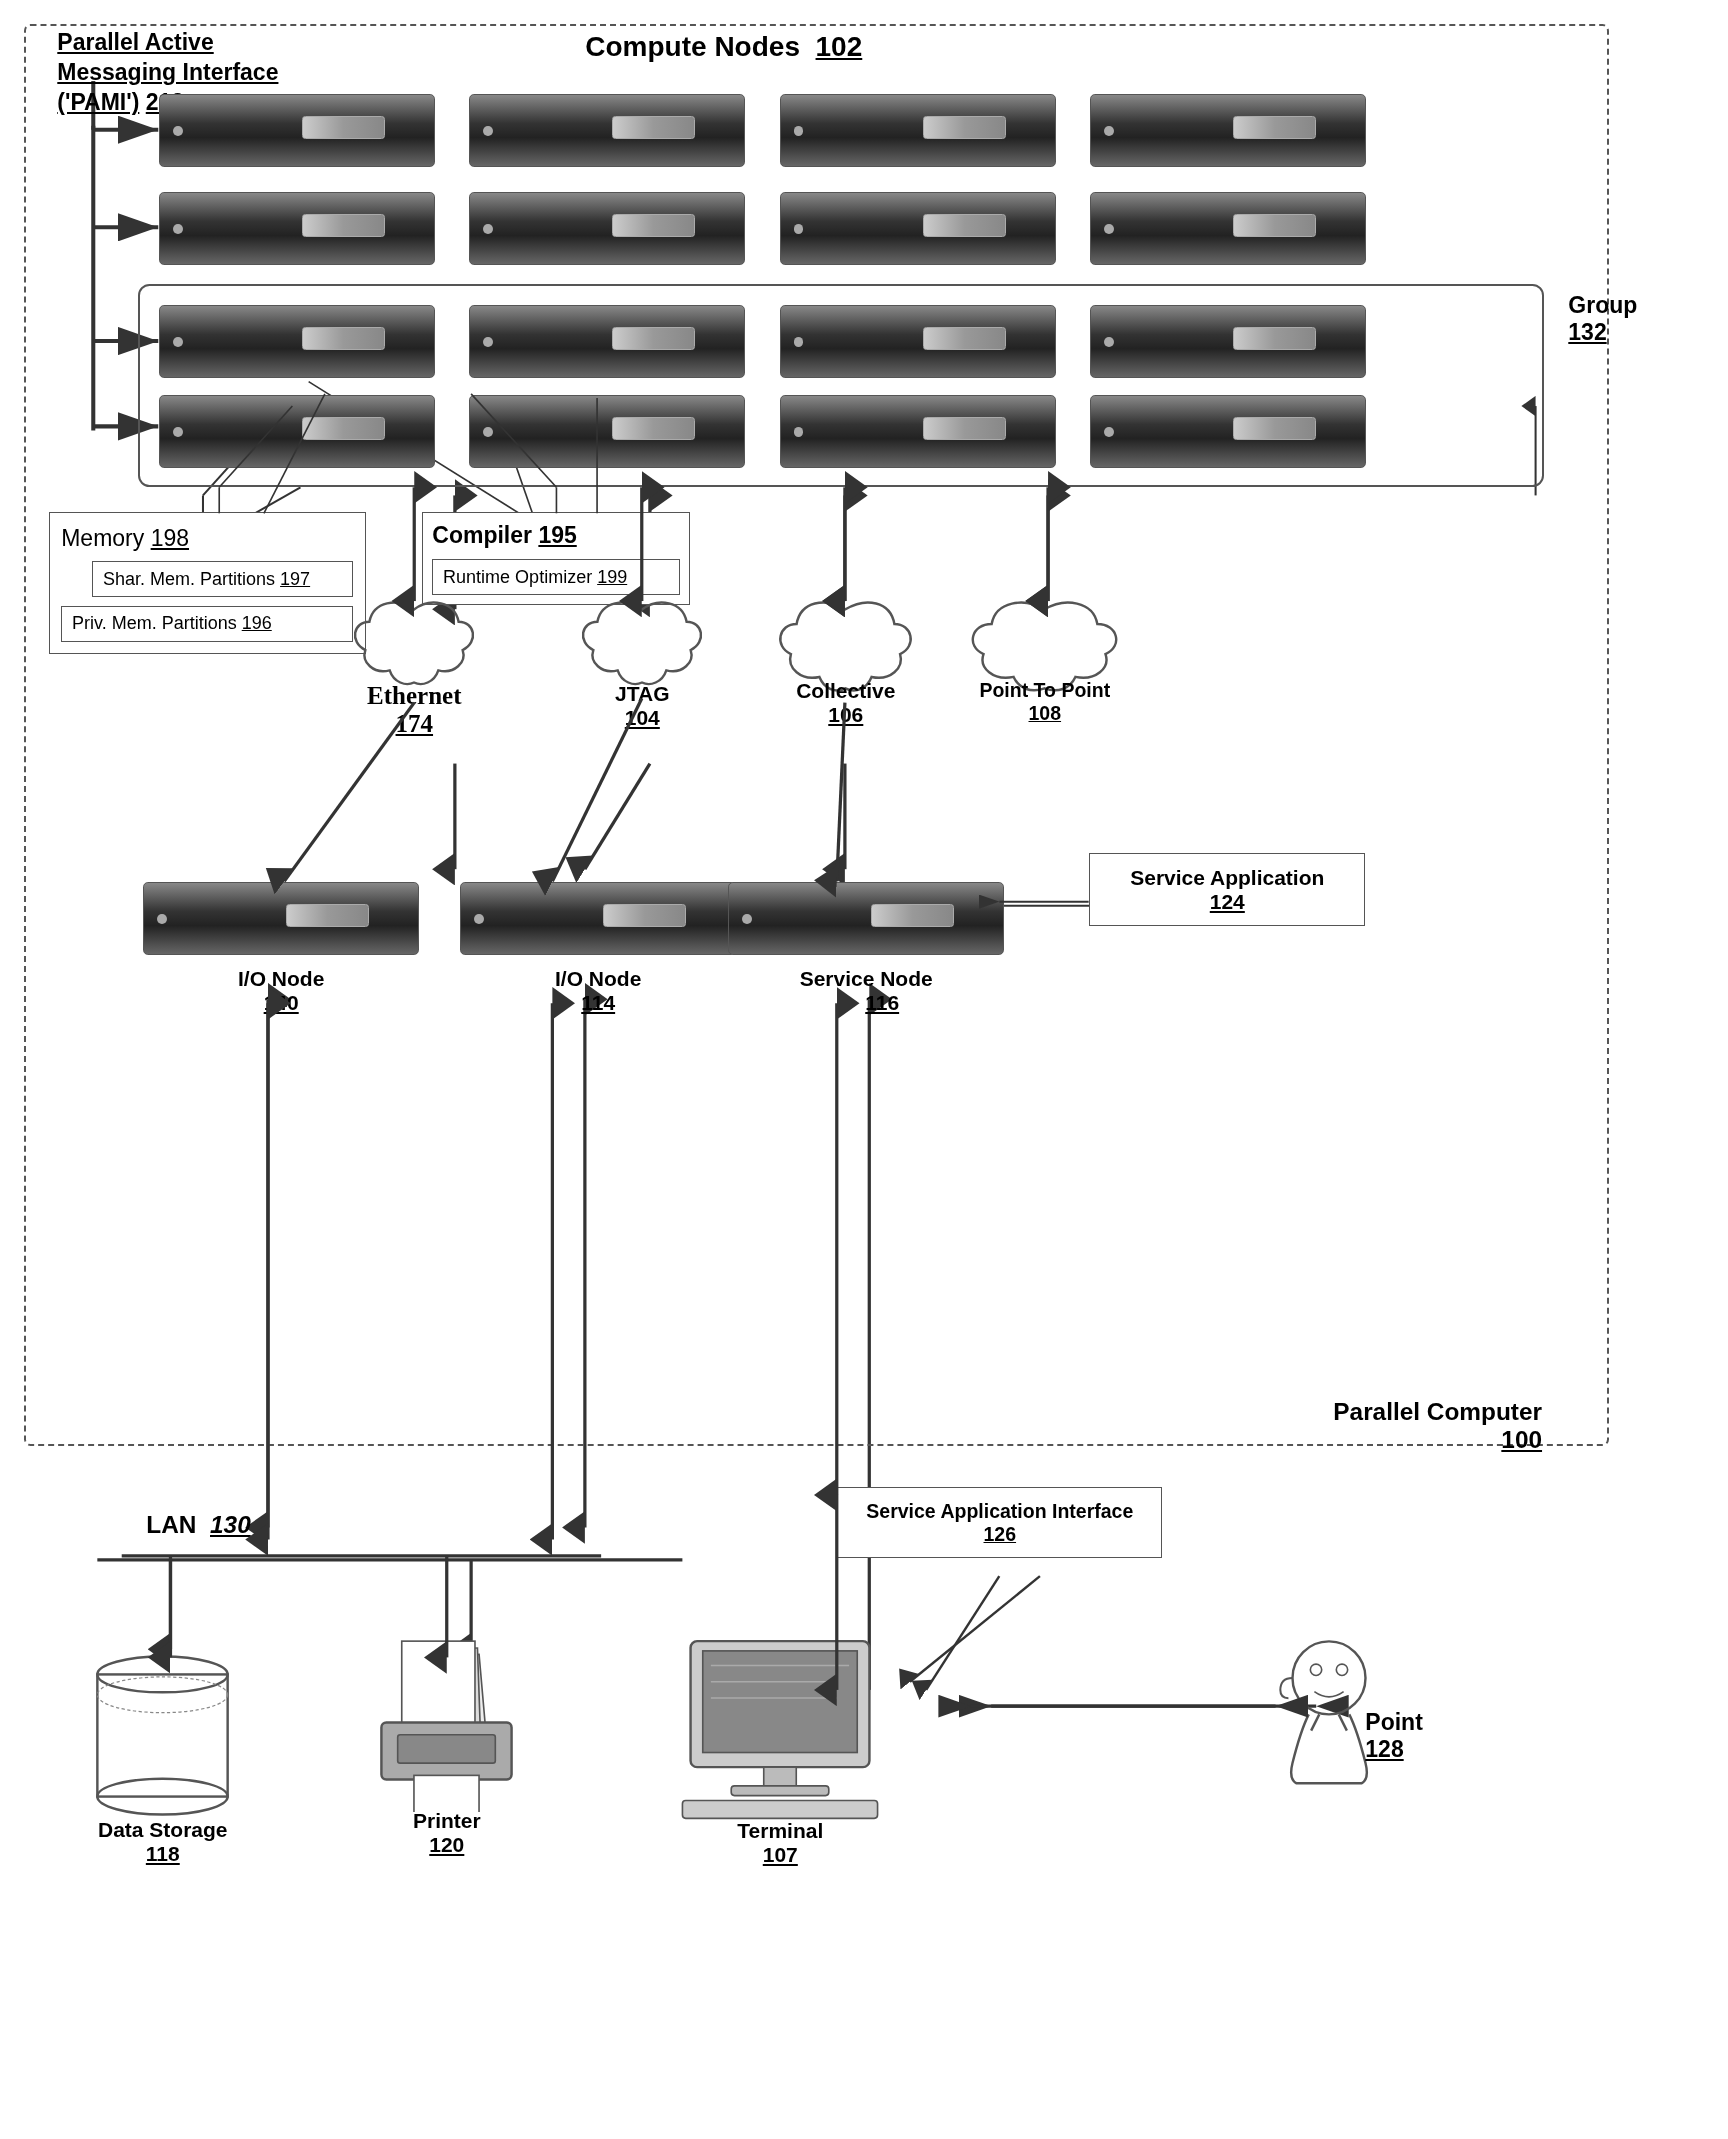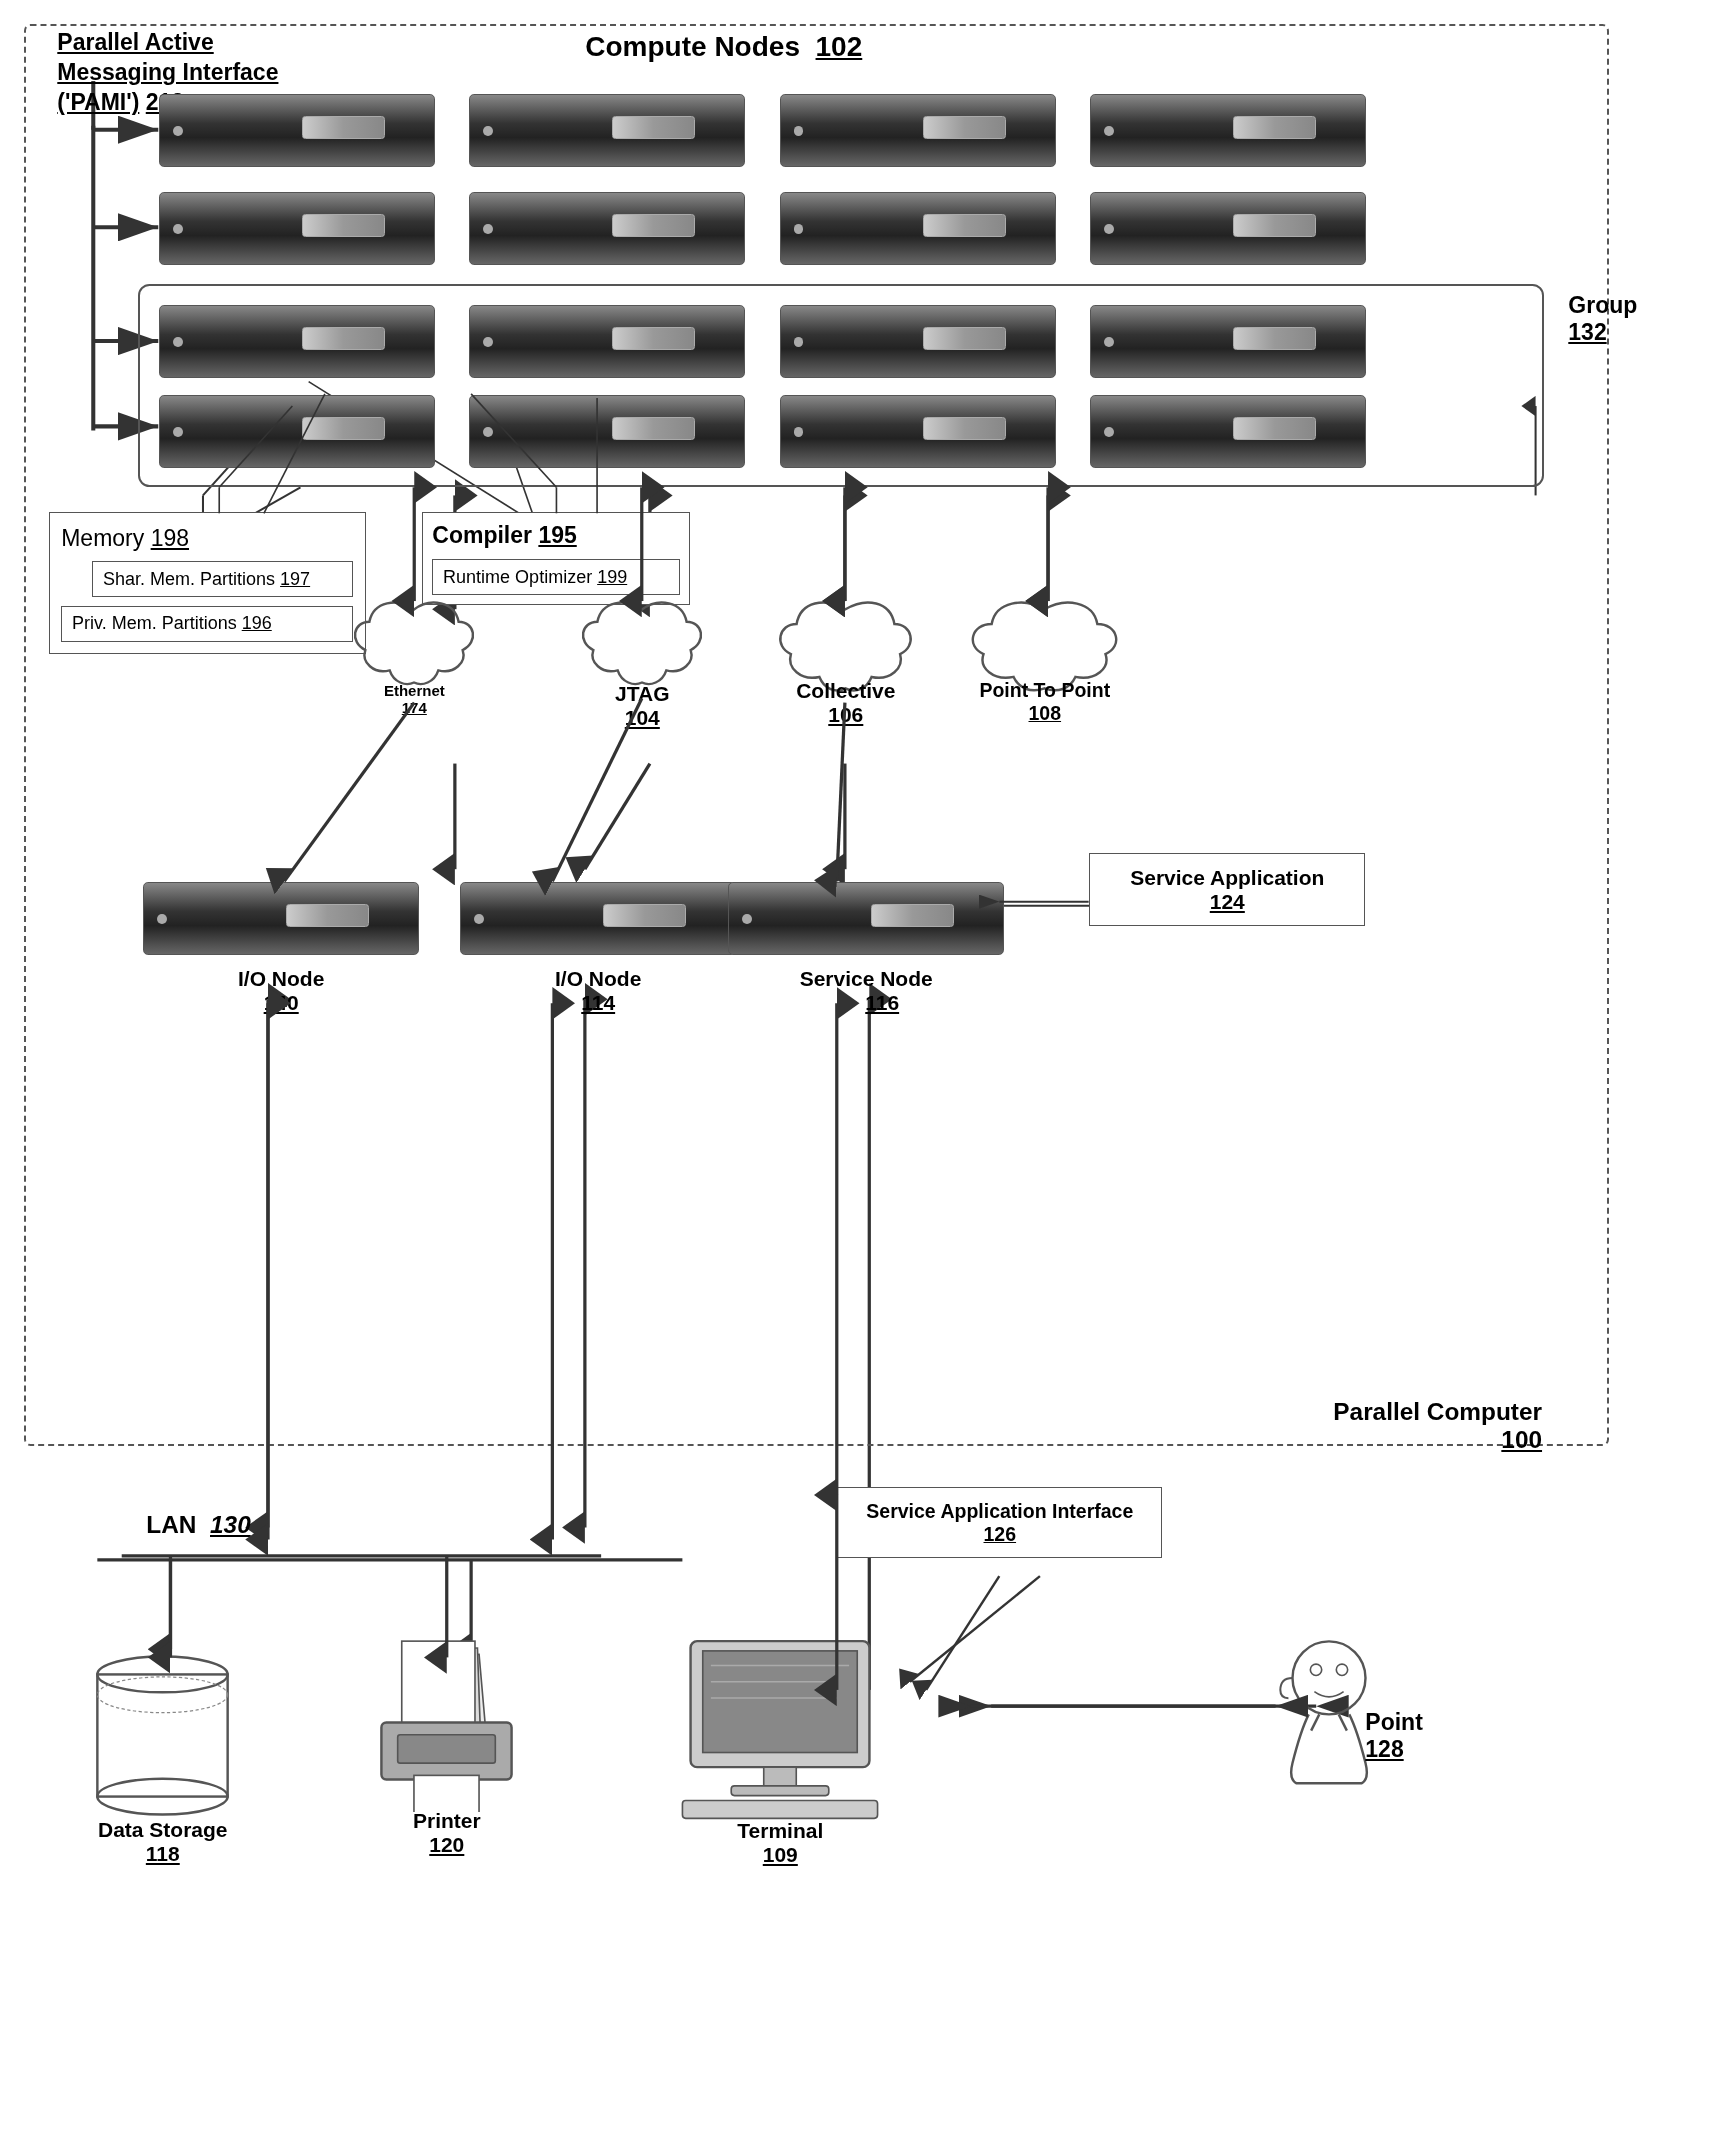--- a/index.html
+++ b/index.html
@@ -282,21 +282,21 @@
     <div style="border:1.6px solid #555; padding:6.5px 9.8px; margin-top:9.8px; font-size:18px;">
       <span>Runtime Optimizer</span>
       <span style="text-decoration:underline;">199</span>
     </div>
   </div>
 
   <div style="position:absolute; top:577px; left:325px; text-align:center;">
     <svg width="146" height="106" viewBox="0 0 180 130">
       <path d="M90,20 C70,5 40,10 35,35 C15,35 10,60 30,70 C25,85 40,100 60,95 C65,110 80,115 90,110 C100,115 115,110 120,95 C140,100 155,85 150,70 C170,60 165,35 145,35 C140,10 110,5 90,20 Z" fill="none" stroke="#555" stroke-width="3"></path>
     </svg>
-    <div style="font-size:15px; font-weight:bold; margin-top:-20.3px;">
+    <div style="font-size:25px; font-weight:bold; margin-top:-20.3px;font-family:Liberation Serif, serif;">
       <span>Ethernet</span><br>
       <span style="text-decoration:underline;">174</span>
     </div>
   </div>
 
   <div style="position:absolute; top:577px; left:553px; text-align:center;">
     <svg width="146" height="106" viewBox="0 0 180 130">
       <path d="M90,20 C70,5 40,10 35,35 C15,35 10,60 30,70 C25,85 40,100 60,95 C65,110 80,115 90,110 C100,115 115,110 120,95 C140,100 155,85 150,70 C170,60 165,35 145,35 C140,10 110,5 90,20 Z" fill="none" stroke="#555" stroke-width="3"></path>
     </svg>
     <div style="font-size:21px; font-weight:bold; margin-top:-20.3px;">
@@ -414,21 +414,21 @@
       <line x1="55" y1="60" x2="200" y2="60" stroke="#aaa" stroke-width="2"></line>
       <line x1="55" y1="80" x2="210" y2="80" stroke="#aaa" stroke-width="2"></line>
 
       <rect x="120" y="165" width="40" height="25" fill="#bbb" stroke="#555" stroke-width="2"></rect>
       <rect x="80" y="188" width="120" height="12" rx="4" fill="#bbb" stroke="#555" stroke-width="2"></rect>
 
       <rect x="20" y="206" width="240" height="22" rx="4" fill="#ccc" stroke="#555" stroke-width="2"></rect>
     </svg>
     <div style="font-size:21px; font-weight:bold; margin-top:-4.1px;">
       <span>Terminal</span><br>
-      <span style="text-decoration:underline;">109</span>
+      <span style="text-decoration:underline;">107</span>
     </div>
   </div>
 
   <div style="position:absolute; top:1471px; left:821px; width:325px; border:1.6px solid #555; padding:11.4px; background:#fff; font-size:19.5px; font-weight:bold; text-align:center;">
     <span>Service Application Interface</span><br>
     <span style="text-decoration:underline;">126</span>
   </div>
 
   <div style="position:absolute; top:1617px; left:1219px; text-align:center;">
     

